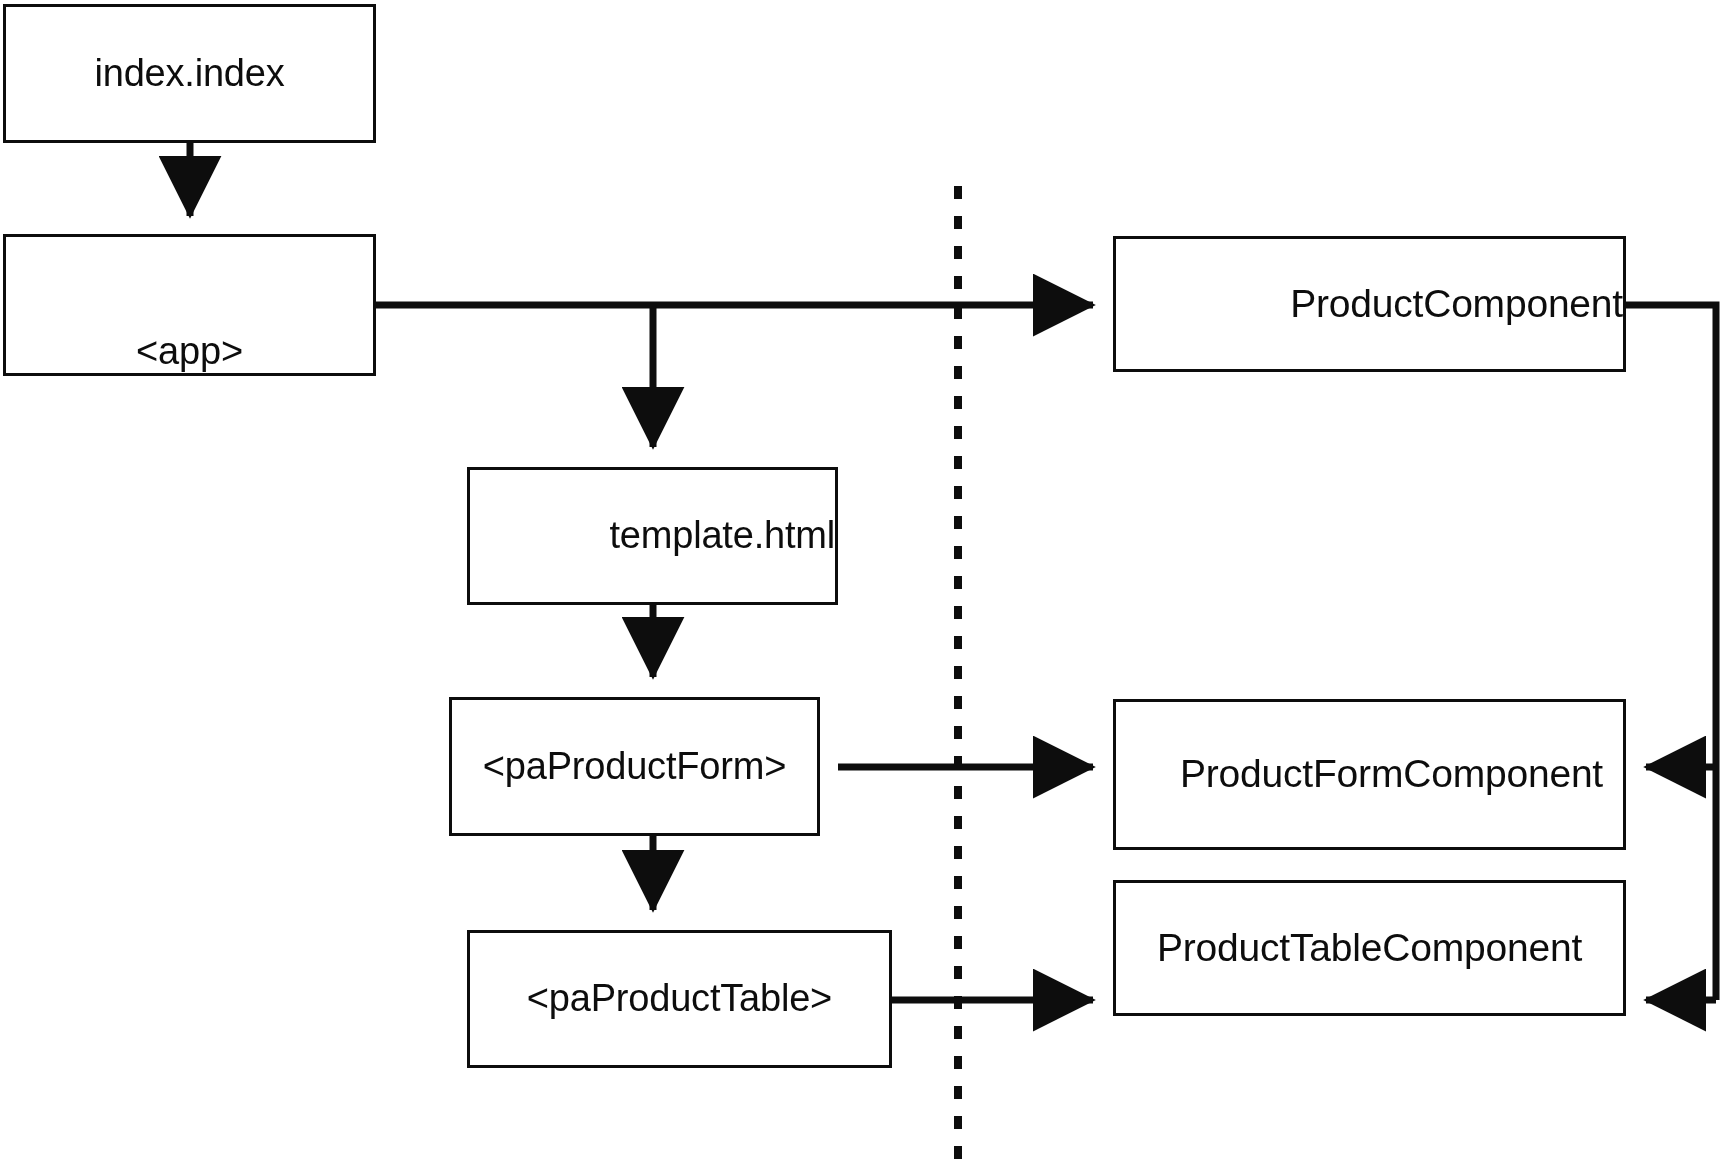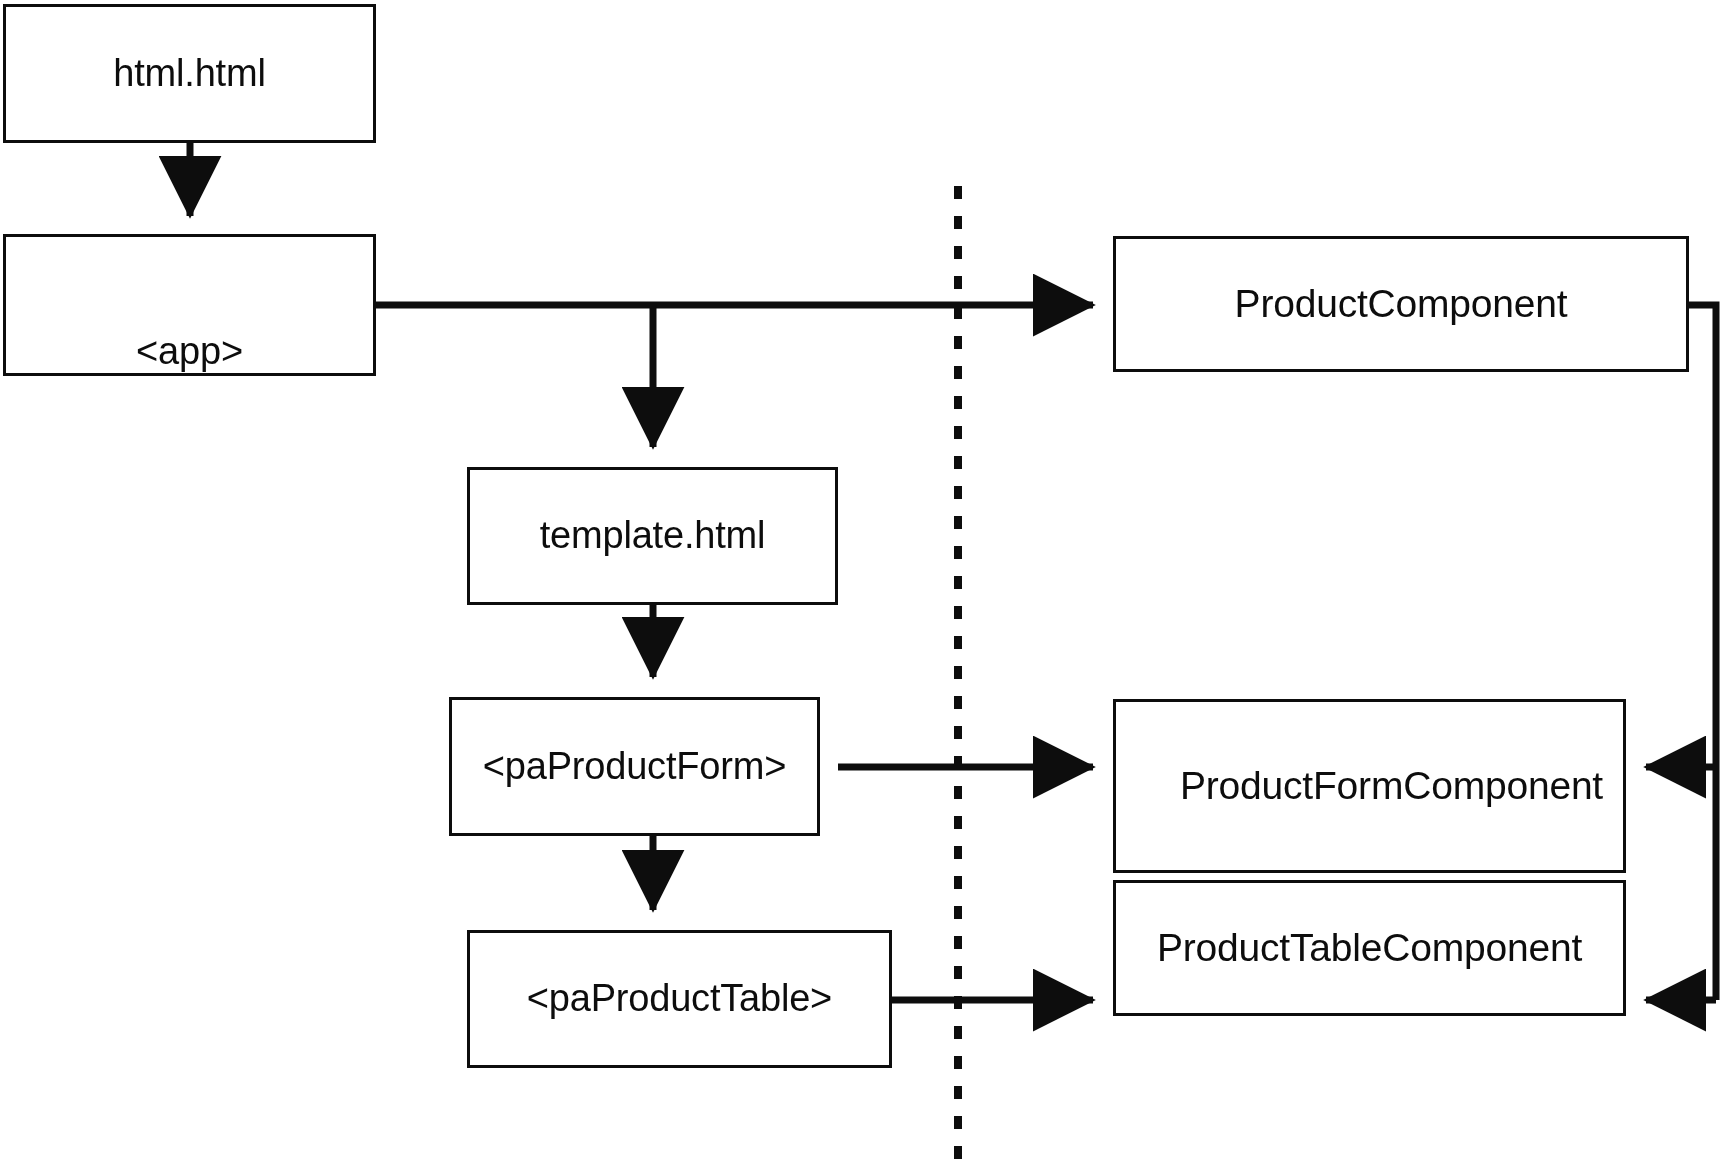--- a/index.html
+++ b/index.html
@@ -96,44 +96,44 @@
       <line x1="1716" y1="767" x2="1646" y2="767" stroke="#0d0d0d" stroke-width="7" marker-end="url(#arrowhead-right)"></line>
       <line x1="1716" y1="1000" x2="1646" y2="1000" stroke="#0d0d0d" stroke-width="7" marker-end="url(#arrowhead-right)"></line>
     </g>
 
     <g>
       <line x1="958" y1="186" x2="958" y2="1160" stroke="#0d0d0d" stroke-width="8" stroke-dasharray="13 17" stroke-linecap="butt"></line>
     </g>
   </svg>
 
   <div class="node-box" style="left:3px; top:4px; width:373px; height:139px;">
-    <span class="node-label">html.html</span>
+    <span class="node-label">index.index</span>
   </div>
 
   <div class="node-box" style="left:3px; top:234px; width:373px; height:142px;align-items:flex-end;">
     <span class="node-label">&lt;app&gt;</span>
   </div>
 
-  <div class="node-box" style="left:467px; top:467px; width:371px; height:138px;">
+  <div class="node-box" style="left:467px; top:467px; width:371px; height:138px;justify-content:flex-end;">
     <span class="node-label">template.html</span>
   </div>
 
   <div class="node-box" style="left:449px; top:697px; width:371px; height:139px;">
     <span class="node-label">&lt;paProductForm&gt;</span>
   </div>
 
   <div class="node-box" style="left:467px; top:930px; width:425px; height:138px;">
     <span class="node-label">&lt;paProductTable&gt;</span>
   </div>
 
-  <div class="node-box" style="left:1113px; top:236px; width:576px; height:136px;">
+  <div class="node-box" style="left:1113px; top:236px; width:513px; height:136px;justify-content:flex-end;">
     <span class="node-label big">ProductComponent</span>
   </div>
 
-  <div class="node-box" style="left:1113px; top:699px; width:513px; height:174px;padding-left:44px;">
+  <div class="node-box" style="left:1113px; top:699px; width:513px; height:151px;padding-left:44px;">
     <span class="node-label big">ProductFormComponent</span>
   </div>
 
   <div class="node-box" style="left:1113px; top:880px; width:513px; height:136px;">
     <span class="node-label big">ProductTableComponent</span>
   </div>
 
 </div>
 
 </body></html>

